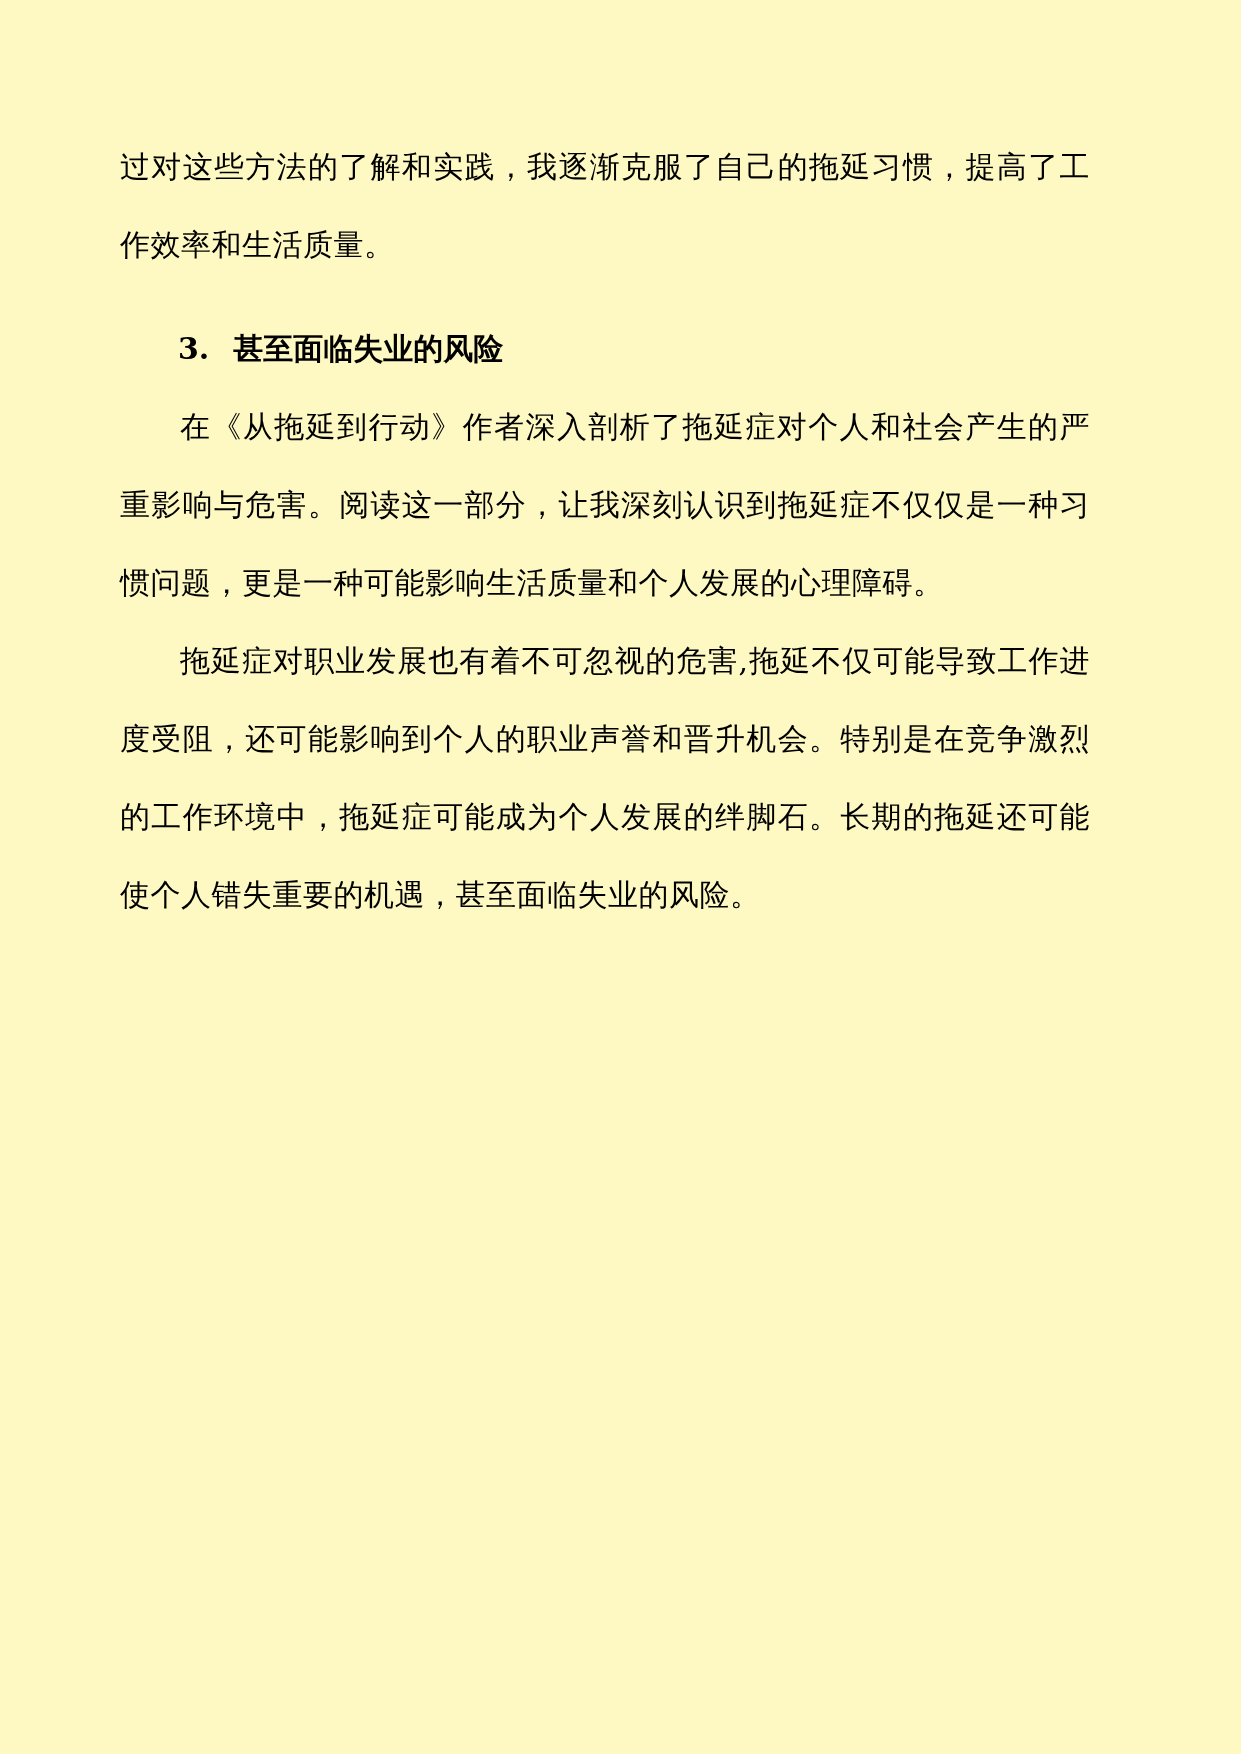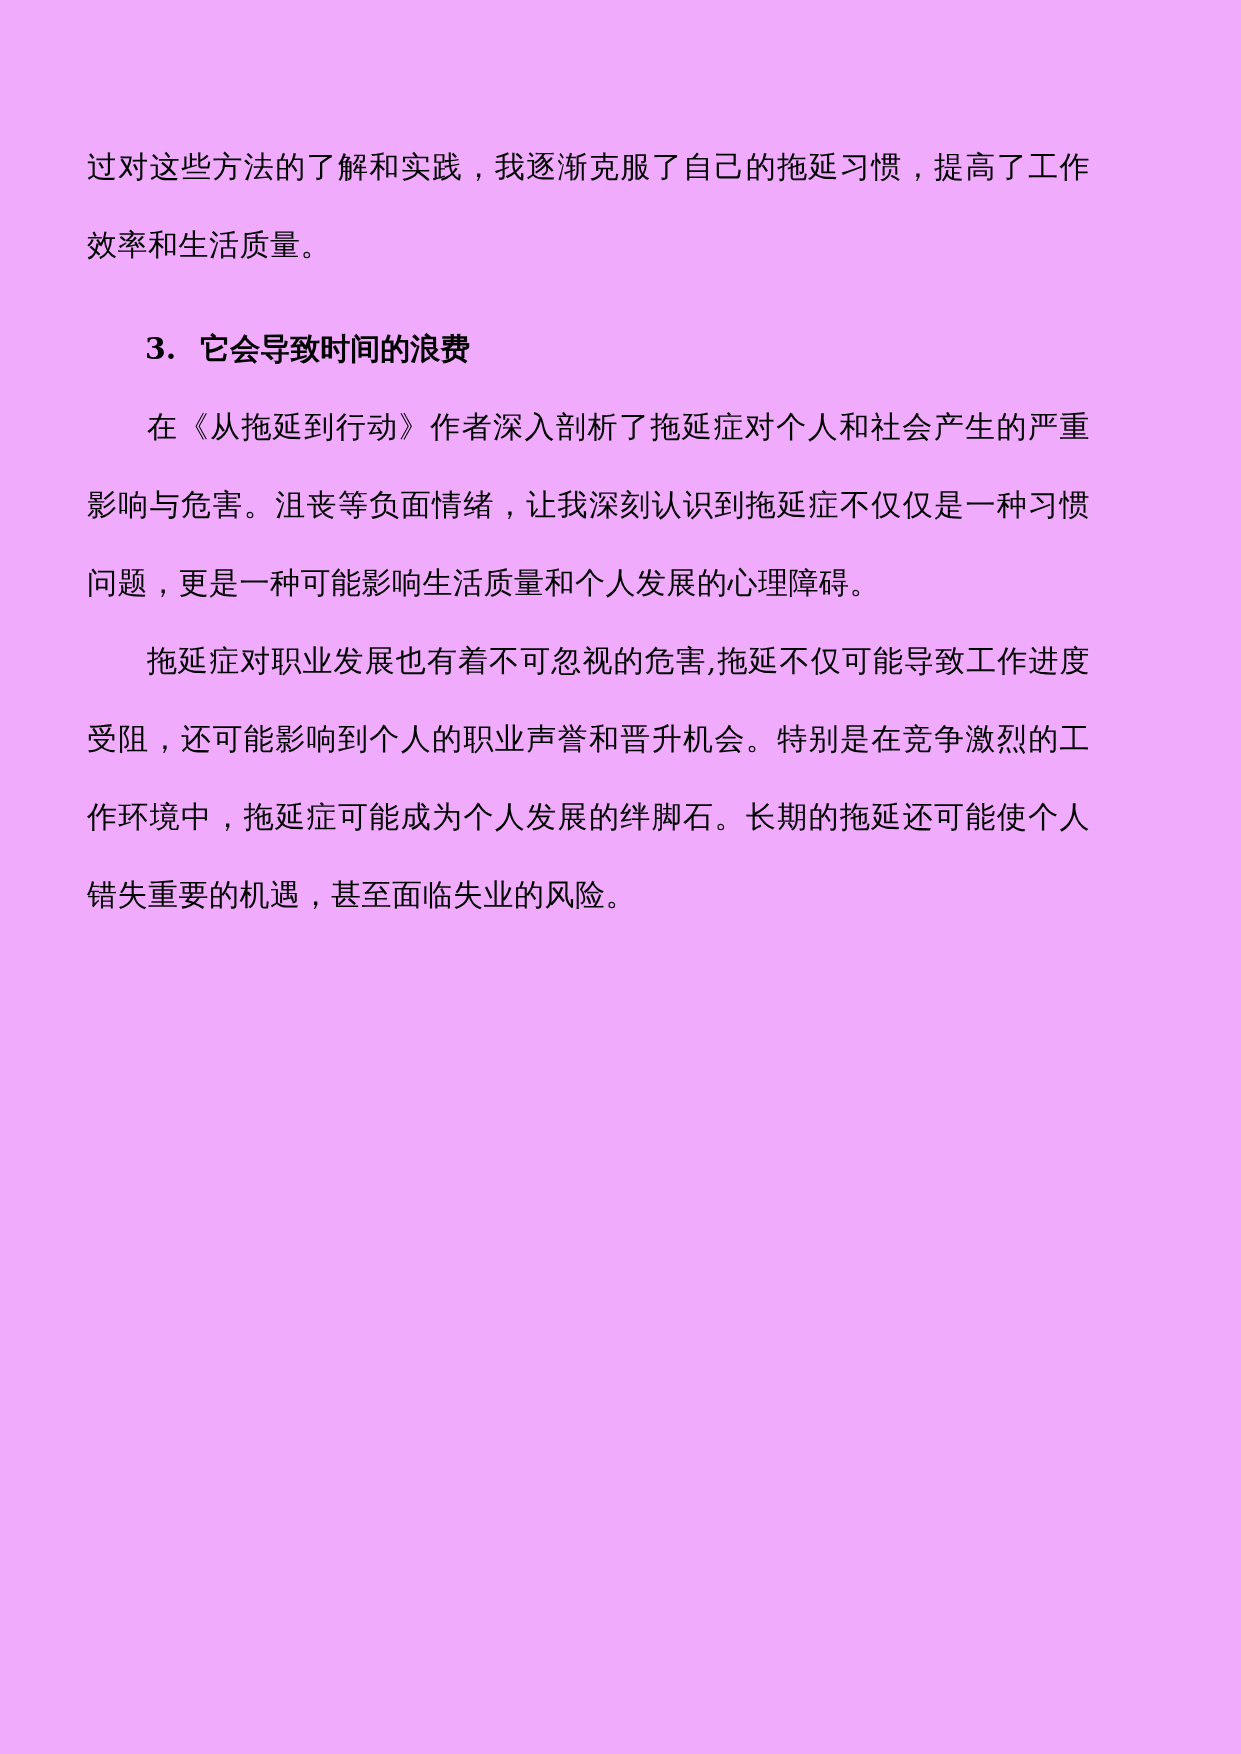--- a/index.html
+++ b/index.html
@@ -5,23 +5,23 @@
   html, body {
     margin: 0;
     padding: 0;
     background: #ffffff;
   }
   .doc-page {
     position: relative;
     box-sizing: border-box;
     width: 1241px;
     height: 1754px;
-    background: #f0abfc;
+    background: #fef9c3;
     color: #000000;
-    padding: 128px 151px 0 87px;
+    padding: 128px 151px 0 120px;
     overflow: hidden;
     font-family: "DejaVu Serif", "Liberation Serif", serif;
   }
   .body-para {
     margin: 0;
     font-size: 30px;
     line-height: 78px;
     color: #000000;
     text-align: justify;
     text-justify: inter-ideograph;
@@ -47,21 +47,21 @@
 </style>
 </head>
 <body>
 
 <div class="doc-page">
 
   <p class="body-para">过对这些方法的了解和实践，我逐渐克服了自己的拖延习惯，提高了工作效率和生活质量。</p>
 
 
   <h3 class="section-heading">
-    <span class="heading-number">3.</span><span>它会导致时间的浪费</span>
+    <span class="heading-number">3.</span><span>甚至面临失业的风险</span>
   </h3>
 
-  <p class="body-para indent">在《从拖延到行动》作者深入剖析了拖延症对个人和社会产生的严重影响与危害。沮丧等负面情绪，让我深刻认识到拖延症不仅仅是一种习惯问题，更是一种可能影响生活质量和个人发展的心理障碍。</p>
+  <p class="body-para indent">在《从拖延到行动》作者深入剖析了拖延症对个人和社会产生的严重影响与危害。阅读这一部分，让我深刻认识到拖延症不仅仅是一种习惯问题，更是一种可能影响生活质量和个人发展的心理障碍。</p>
 
 
   <p class="body-para indent">拖延症对职业发展也有着不可忽视的危害,拖延不仅可能导致工作进度受阻，还可能影响到个人的职业声誉和晋升机会。特别是在竞争激烈的工作环境中，拖延症可能成为个人发展的绊脚石。长期的拖延还可能使个人错失重要的机遇，甚至面临失业的风险。</p>
 
 </div>
 
 </body></html>

